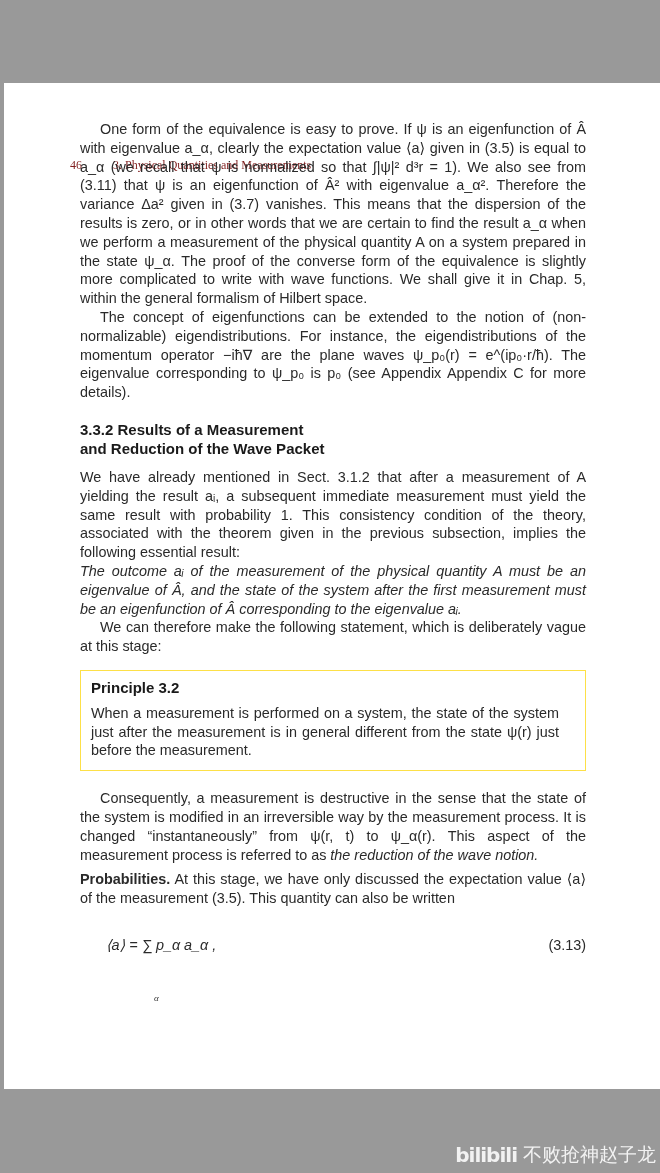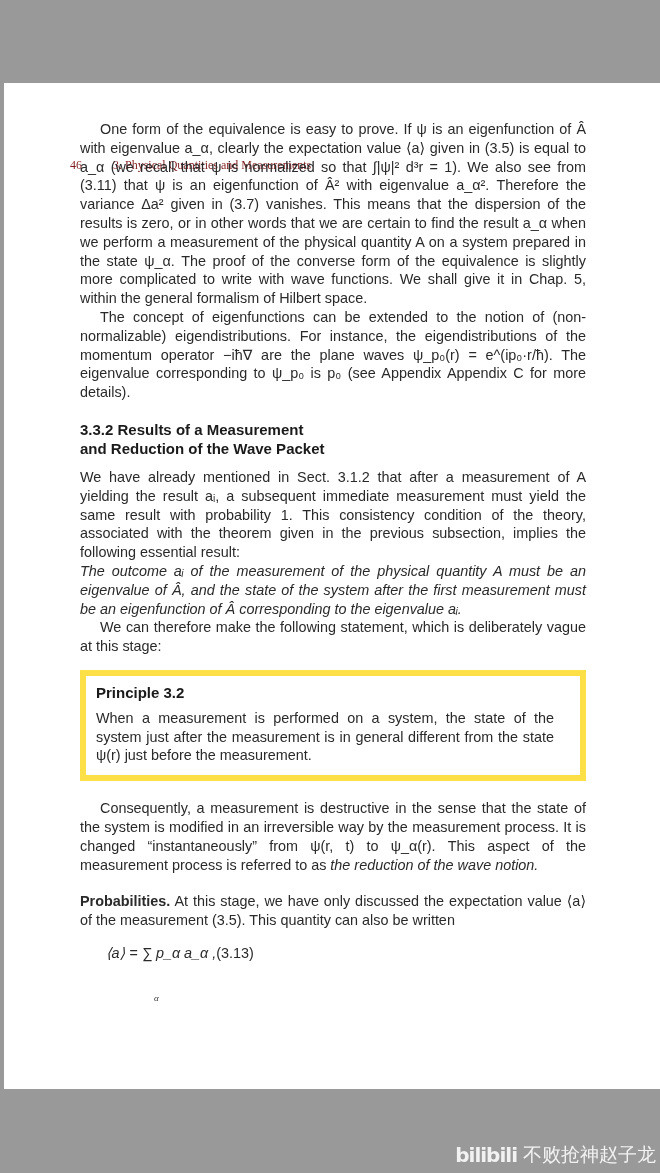--- a/index.html
+++ b/index.html
@@ -24,24 +24,24 @@
   }
   .body p { margin:0; }
   .indent { text-indent:20px; }
   .i { font-style:italic; }
   .b { font-weight:bold; }
   .sec-title {
     font-weight:bold; font-size:15px; line-height:19px; margin-top:18px; margin-bottom:10px; color:#1a1a1a;
   }
   .statement { font-style:italic; margin-top:8px; margin-bottom:8px; }
   .principle {
-    margin-top:14px; border:6px solid #fde047; padding:8px 26px 10px 10px; margin-bottom:18px;
+    margin-top:14px; border:1px solid #fde047; padding:8px 26px 10px 10px; margin-bottom:18px;
   }
   .principle .ptitle { font-weight:bold; font-size:15px; margin-bottom:6px; color:#1a1a1a; }
-  .eq-row { display:flex; justify-content:flex-start; margin-top:14px; padding-left:26px; }
+  .eq-row { display:flex; justify-content:space-between; margin-top:28px; padding-left:26px; }
   .eq-sub { position:absolute; left:154px; top:993px; font-size:9px; font-style:italic; color:#333; font-family:"Liberation Serif",serif;}
   .watermark {
     position:absolute; right:4px; top:1142px; color:#f2f2f2; font-size:19px;
     font-family:"DejaVu Sans",sans-serif; display:flex; align-items:center; gap:6px;margin-left:20px;
   }
   .bili-logo { font-weight:bold; font-size:20px; letter-spacing:-1px; font-family:"DejaVu Sans",sans-serif; }
 </style>
 </head>
 <body>
 
@@ -65,21 +65,21 @@
   <p class="statement">The outcome aᵢ of the measurement of the physical quantity A must be an eigenvalue of Â, and the state of the system after the first measurement must be an eigenfunction of Â corresponding to the eigenvalue aᵢ.</p>
   <p class="indent">We can therefore make the following statement, which is deliberately vague at this stage:</p>
 
   <div class="principle">
     <div class="ptitle">Principle 3.2</div>
     <div>When a measurement is performed on a system, the state of the system just after the measurement is in general different from the state ψ(r) just before the measurement.</div>
   </div>
 
   <p class="indent"><span>Consequently, a measurement is destructive in the sense that the state of the system is modified in an irreversible way by the measurement process. It is changed “instantaneously” from ψ(r, t) to ψ_α(r). This aspect of the measurement process is referred to as </span><span class="i">the reduction of the wave notion.</span></p>
 
-  <p style="margin-top:18px"><span class="b">Probabilities.</span><span> At this stage, we have only discussed the expectation value ⟨a⟩ of the measurement (3.5). This quantity can also be written</span></p>
+  <p style="margin-top:6px"><span class="b">Probabilities.</span><span> At this stage, we have only discussed the expectation value ⟨a⟩ of the measurement (3.5). This quantity can also be written</span></p>
 
   <div class="eq-row">
     <span class="i">⟨a⟩ = ∑ p_α a_α ,</span>
     <span>(3.13)</span>
   </div>
 </div>
 <div class="eq-sub">α</div>
 
 <div class="watermark">
   <span class="bili-logo">bilibili</span>

